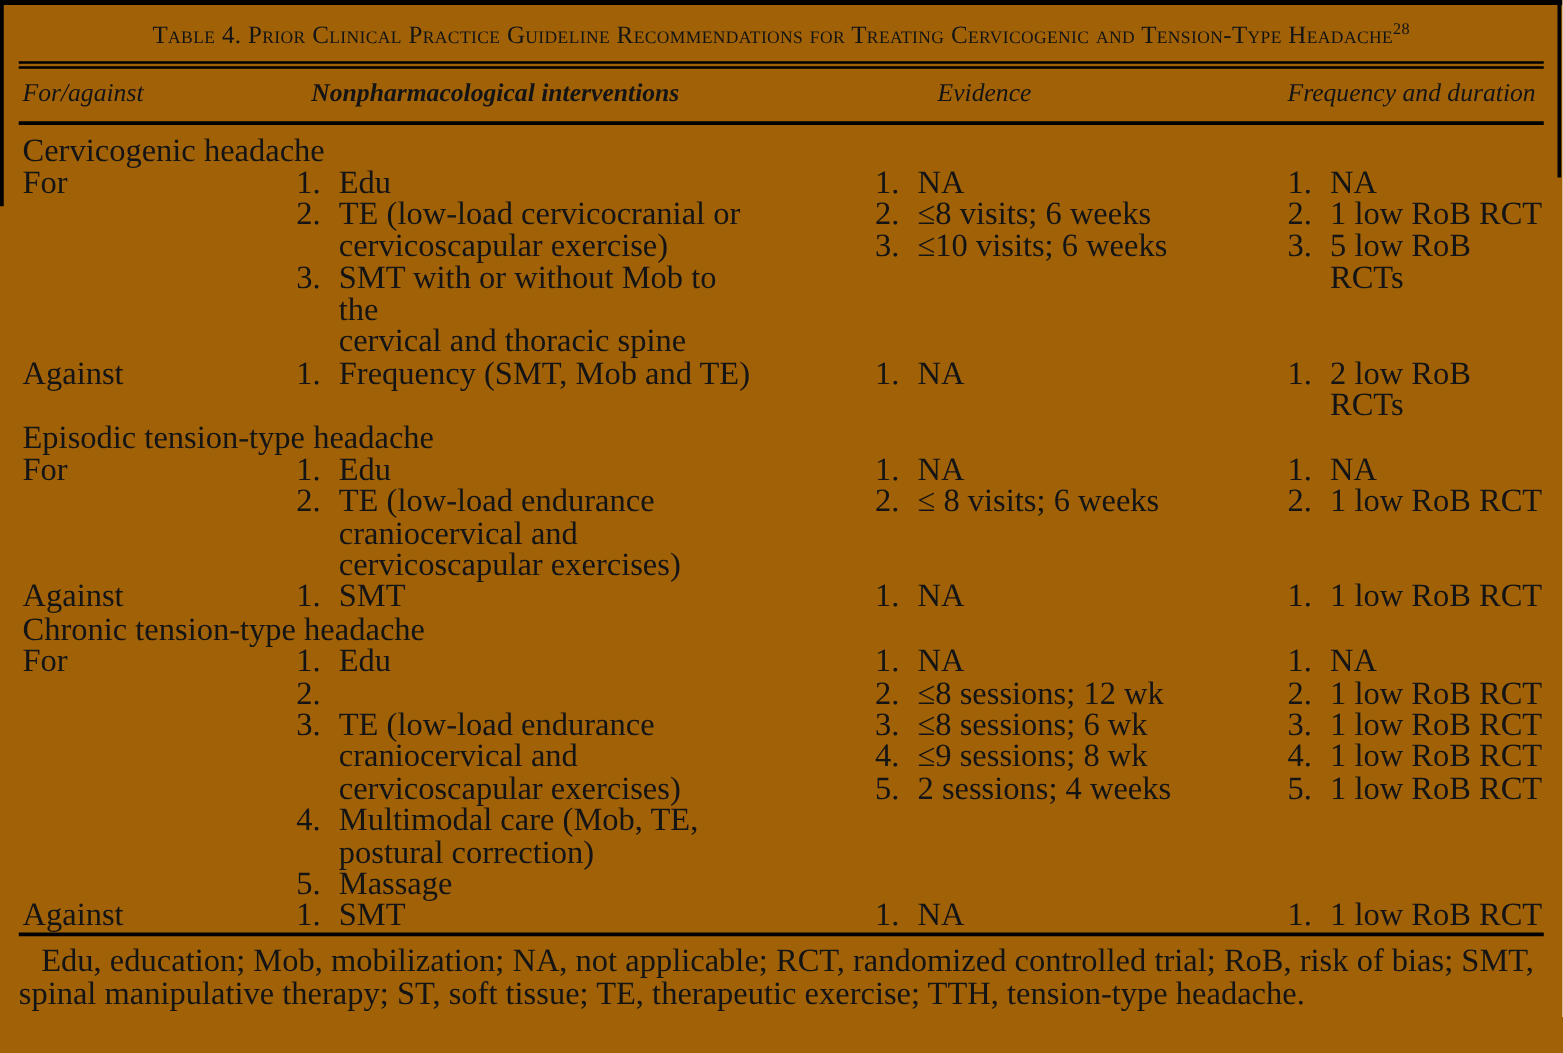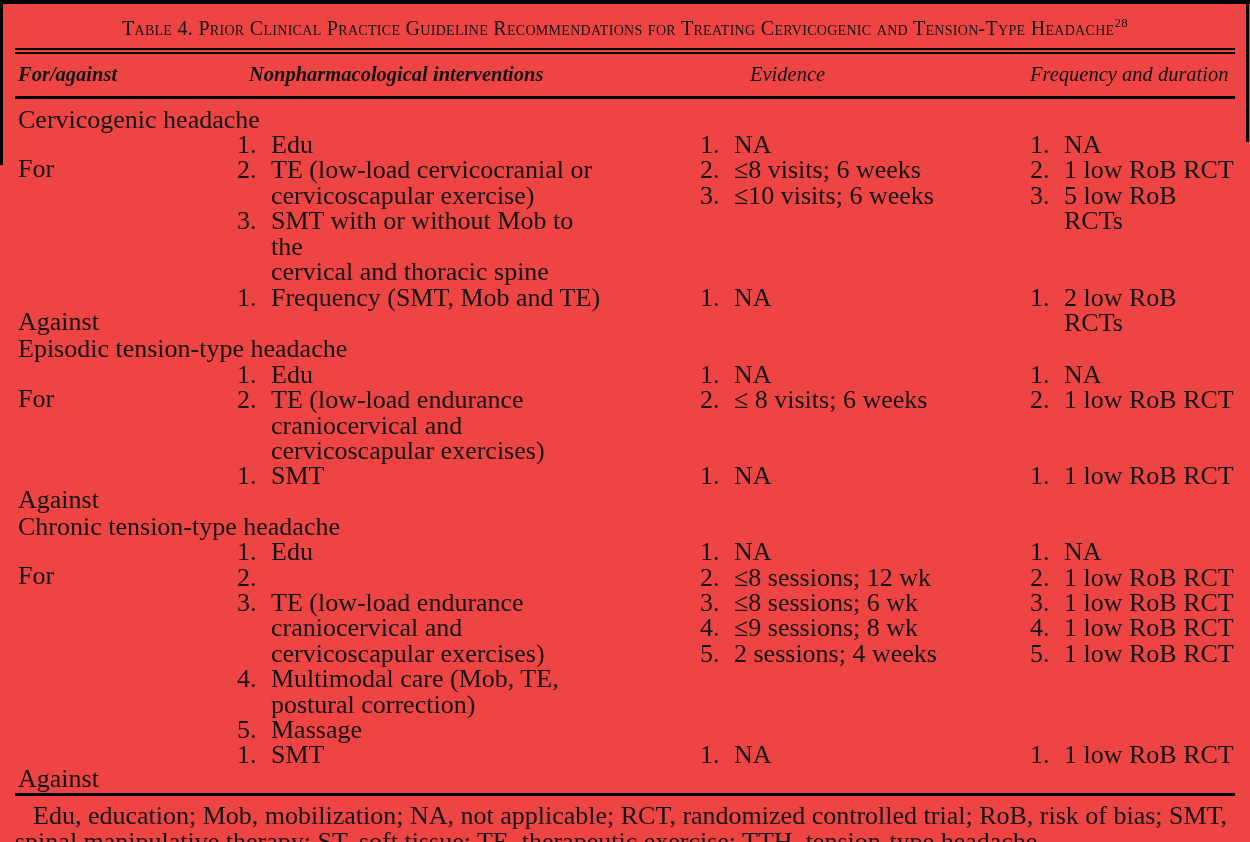--- a/index.html
+++ b/index.html
@@ -1,19 +1,19 @@
 <!DOCTYPE html>
 <html><head>
 <meta charset="utf-8">
 <style>
   html,body { margin:0; padding:0; background:#fff; }
   .page {
     position:relative;
     width:1250px; height:842px;
-    background:#ef4444;
+    background:#a16207;
     color:#141414;
     font-family:"Liberation Serif", serif;
     overflow:hidden;
   }
   
   .frame-top   { position:absolute; top:0; left:0; width:1250px; height:4px; background:#000; }
   .frame-left  { position:absolute; top:0; left:0; width:3px; height:165px; background:#000; }
   .frame-right { position:absolute; top:0; right:1px; width:3px; height:142px; background:#000; }
 
   .content { margin:0 15px; width:1220px; }
@@ -33,37 +33,37 @@
   .rule-single { height:3px; background:#000; }
 
   .header-row {
     display:grid;
     grid-template-columns:220px 460px 330px 210px;
     align-items:center;
     height:42px;
     font-style:italic;
     font-size:20.5px;
   }
-  .hcell.h1 { padding-left:3px;font-weight:bold; }
+  .hcell.h1 { padding-left:3px; }
   .hcell.h2 { padding-left:14px;font-weight:bold; }
   .hcell.h3 { padding-left:5px; }
   .hcell.h4 { padding-left:55px; }
 
   #table-body { padding-top:8px; font-size:26px; line-height:25.4px; }
 
   .section-title { padding-left:3px; }
   .section-title + .grid-row { margin-top:0; }
   #table-body > .section-title:not(:first-child) { margin-top:1px; }
 
   .grid-row {
     display:grid;
     grid-template-columns:220px 460px 330px 210px;
     align-items:start;
   }
-  .cell.c1 { padding-left:3px;margin-top:24px; }
+  .cell.c1 { padding-left:3px; }
   .cell.c2 { padding-left:2px; }
   .cell.c3 { padding-left:5px; }
   .cell.c4 { padding-left:5px; }
 
   .li  { display:flex; align-items:flex-start; }
   .num { flex:0 0 34px; width:34px; }
   .txt { white-space:pre-line; }
   .c2 .txt { max-width:336px; }
 
   .rule-bottom { margin-top:1px; }

